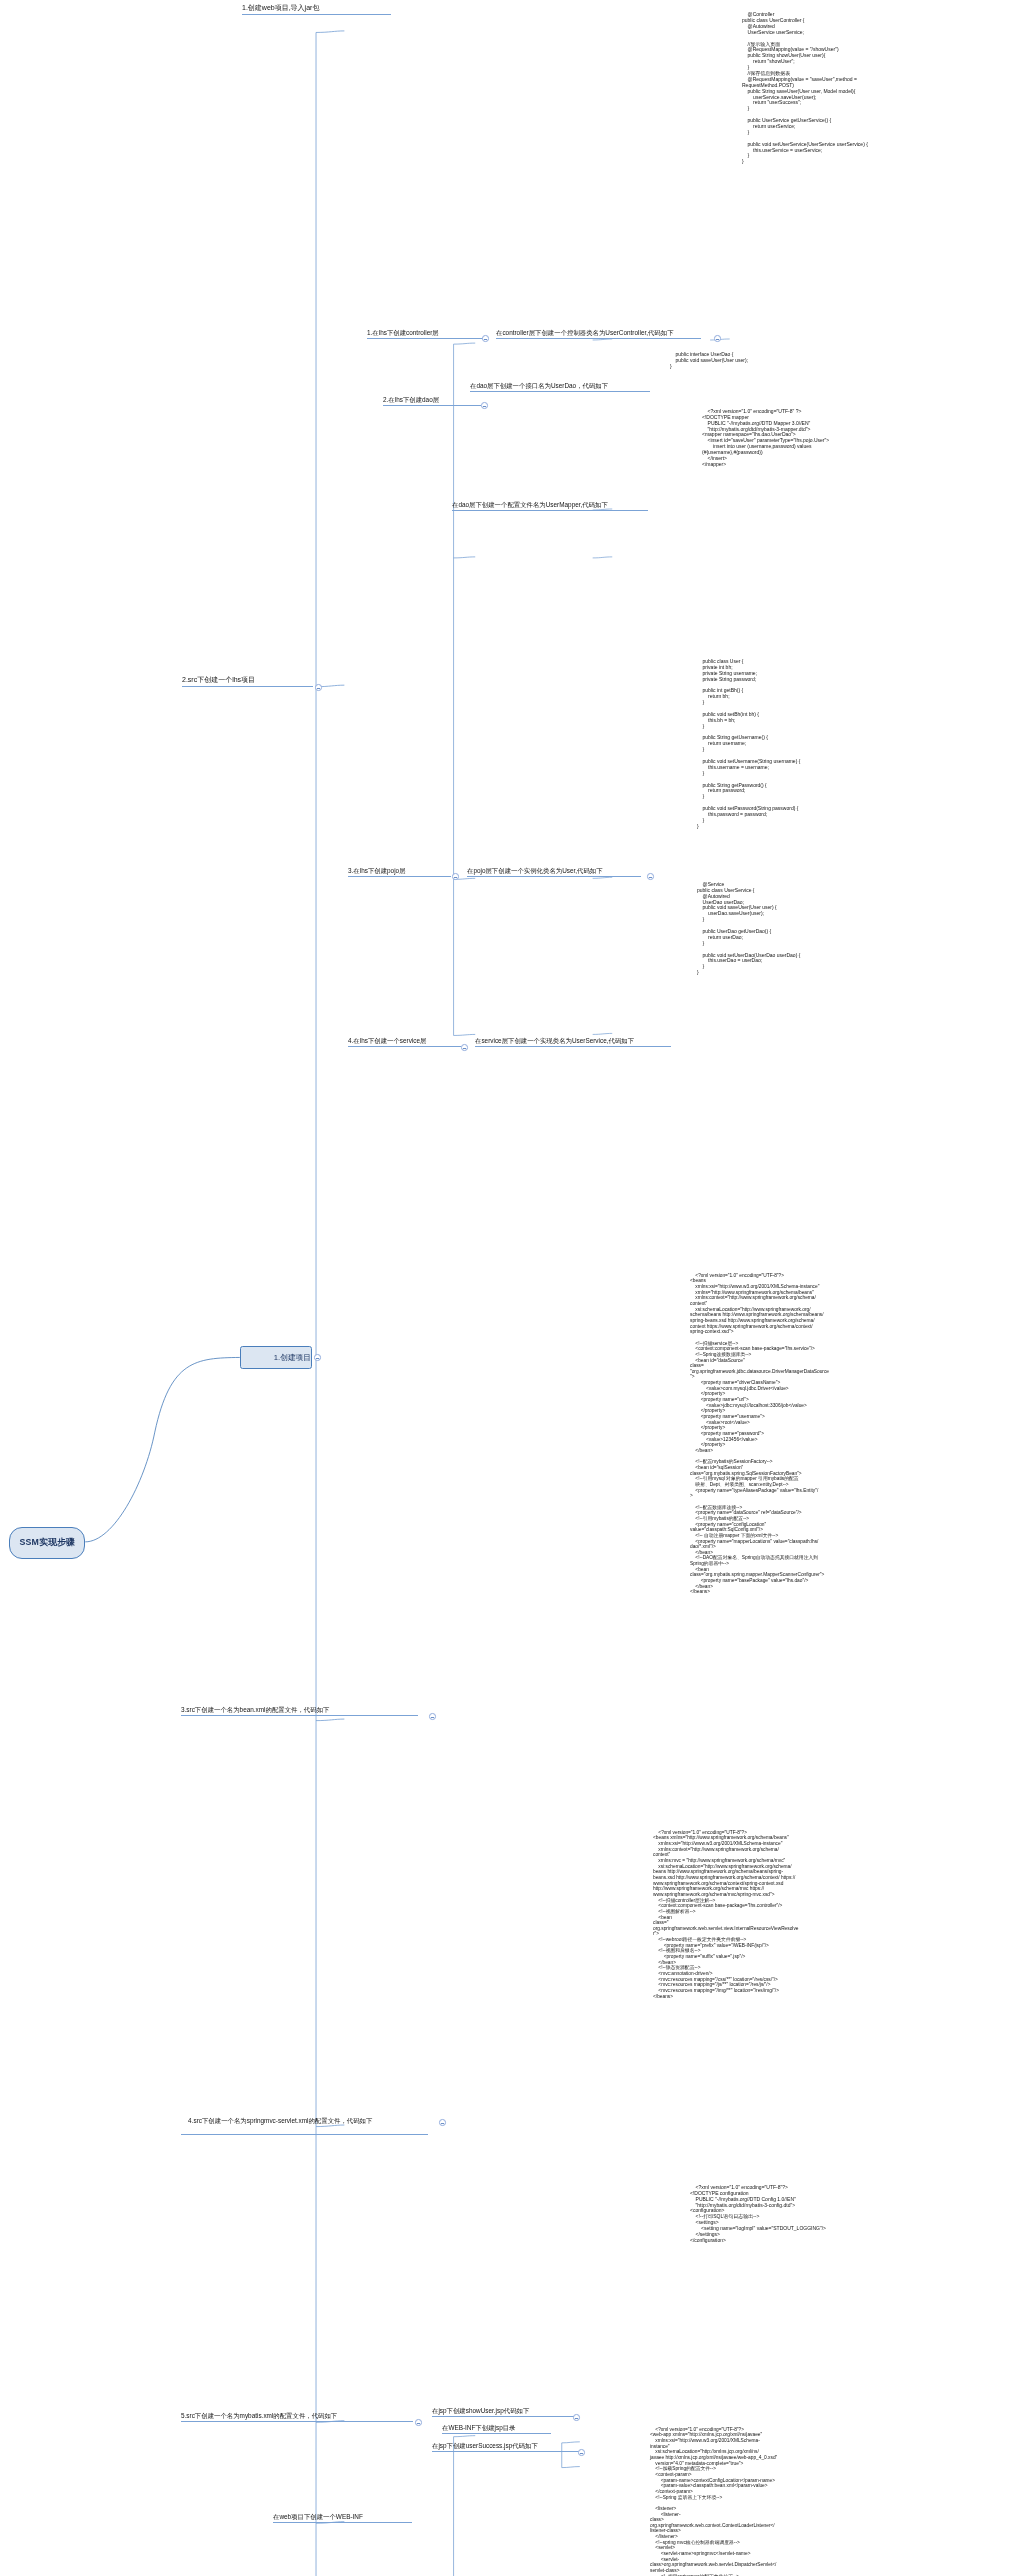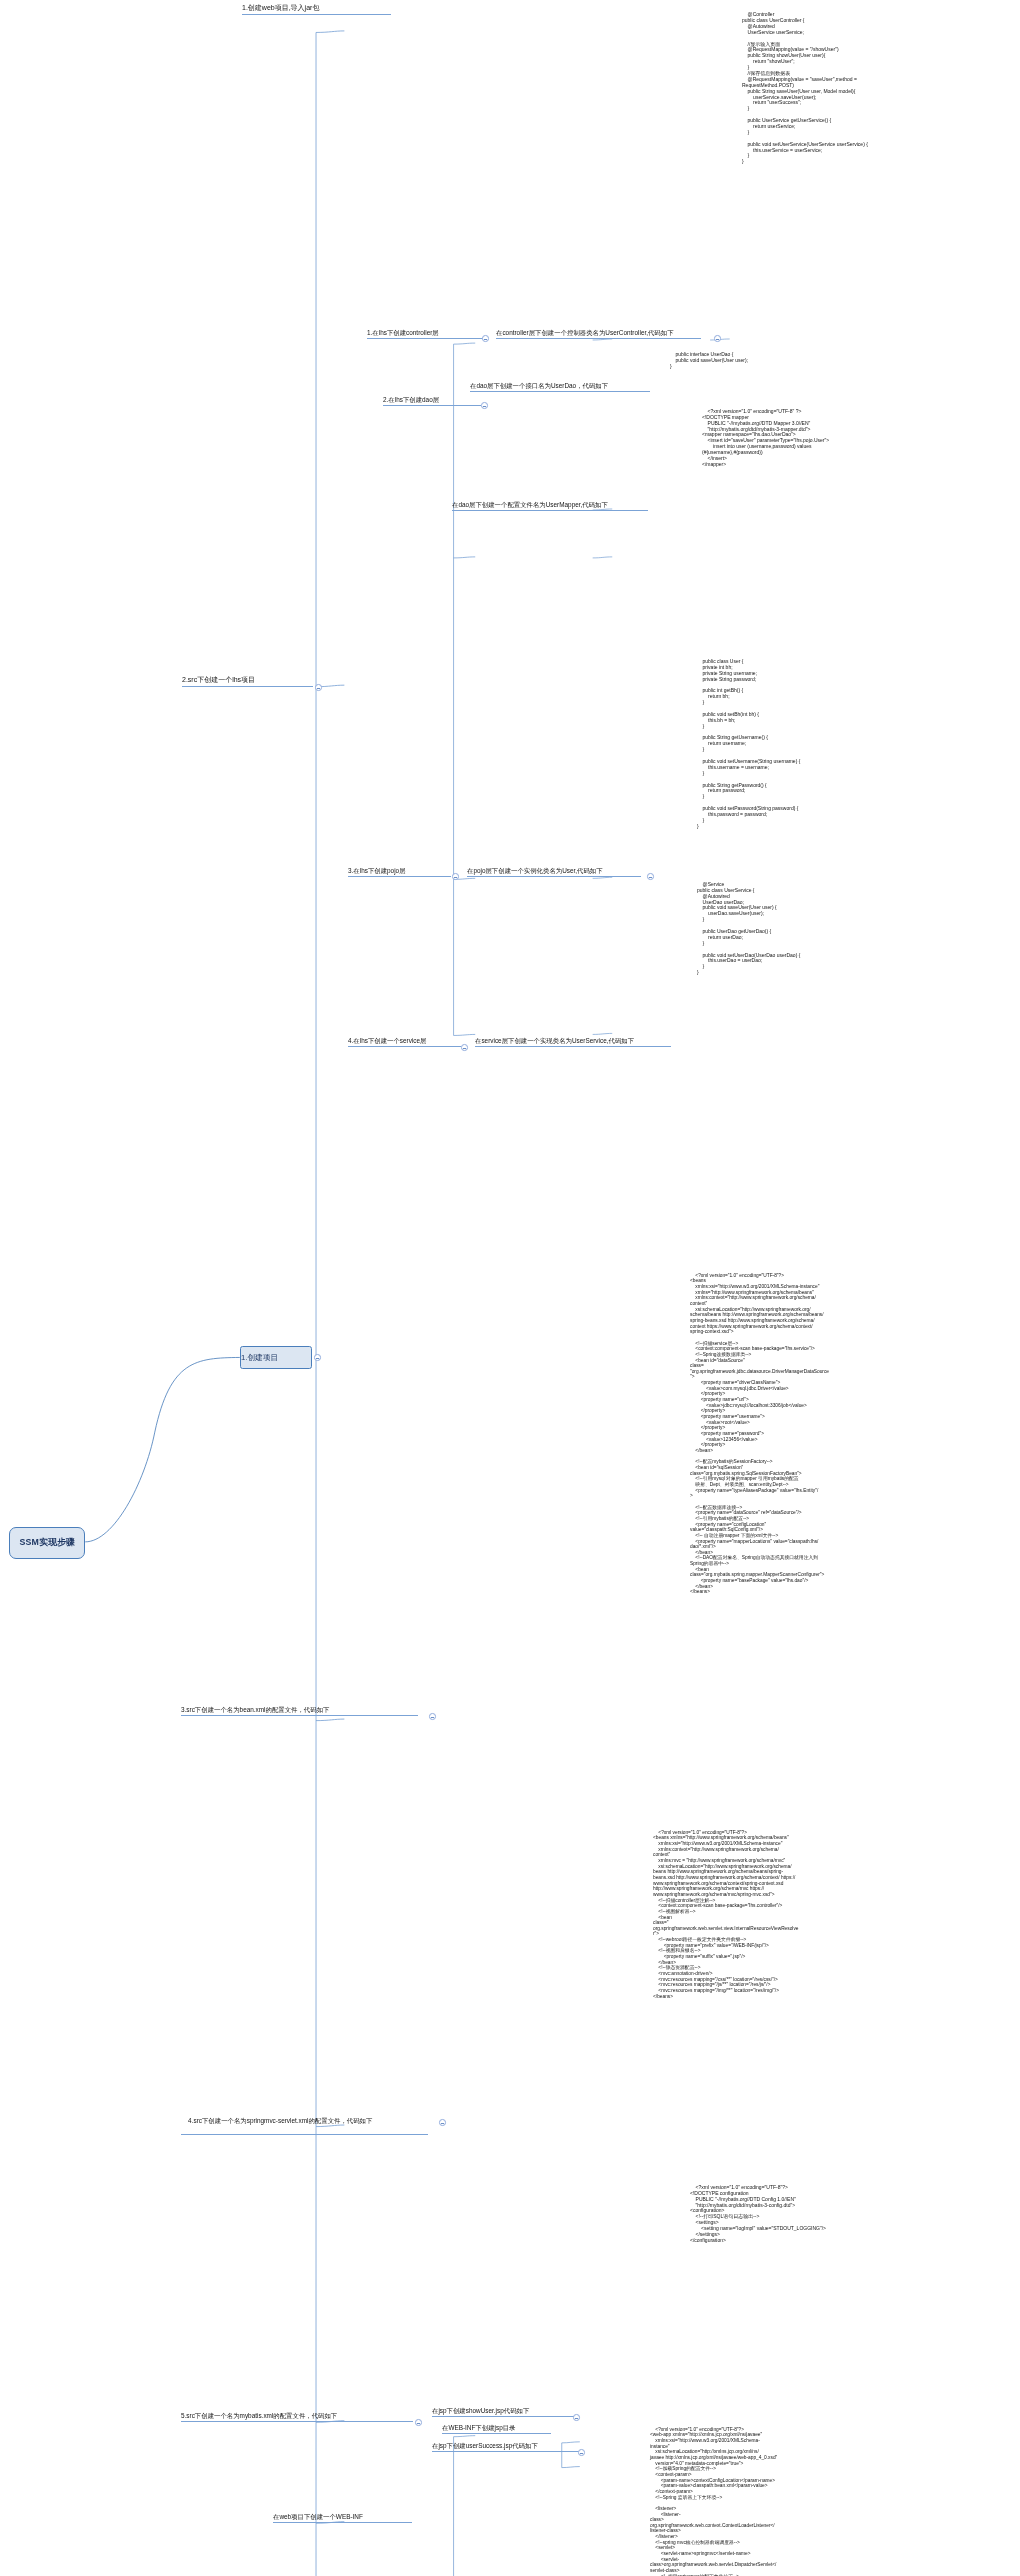--- a/index.html
+++ b/index.html
@@ -16,35 +16,35 @@
     overflow:hidden;
   }
   #wires{position:absolute;left:0;top:0;width:1021px;height:3059px;pointer-events:none;}
 
   
   .root-node{
     position:absolute;
     box-sizing:border-box;
     background:#dce6f2;
     border:1px solid #4a7ebb;
-    border-radius:7px;
+    border-radius:13px;
     color:#1f3864;
     font-weight:bold;
     display:flex;align-items:center;justify-content:center;
     letter-spacing:0.2px;
   }
   
   .l1-node{
     position:absolute;
     box-sizing:border-box;
     background:#dce6f2;
     border:0.8px solid #4a7ebb;
     border-radius:2.6px;
     color:#1f3864;
-    display:flex;align-items:center;justify-content:flex-start;
+    display:flex;align-items:center;justify-content:flex-end;
     white-space:nowrap;
   }
   
   .topic{
     position:absolute;
     box-sizing:border-box;
     color:#141414;
     line-height:1.22;
     white-space:pre-wrap;
   }

